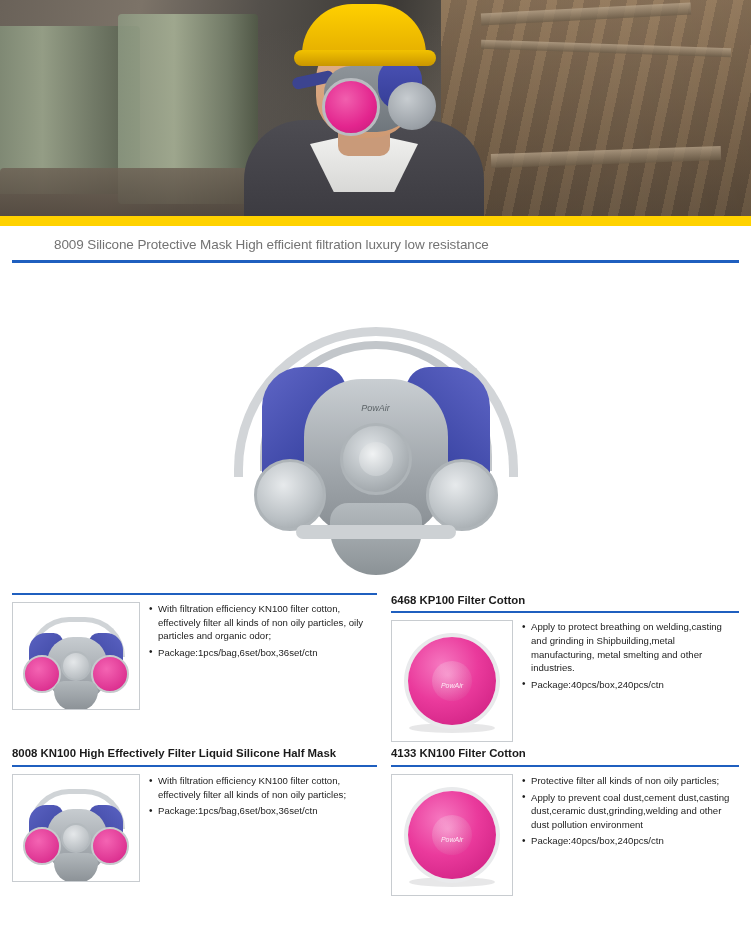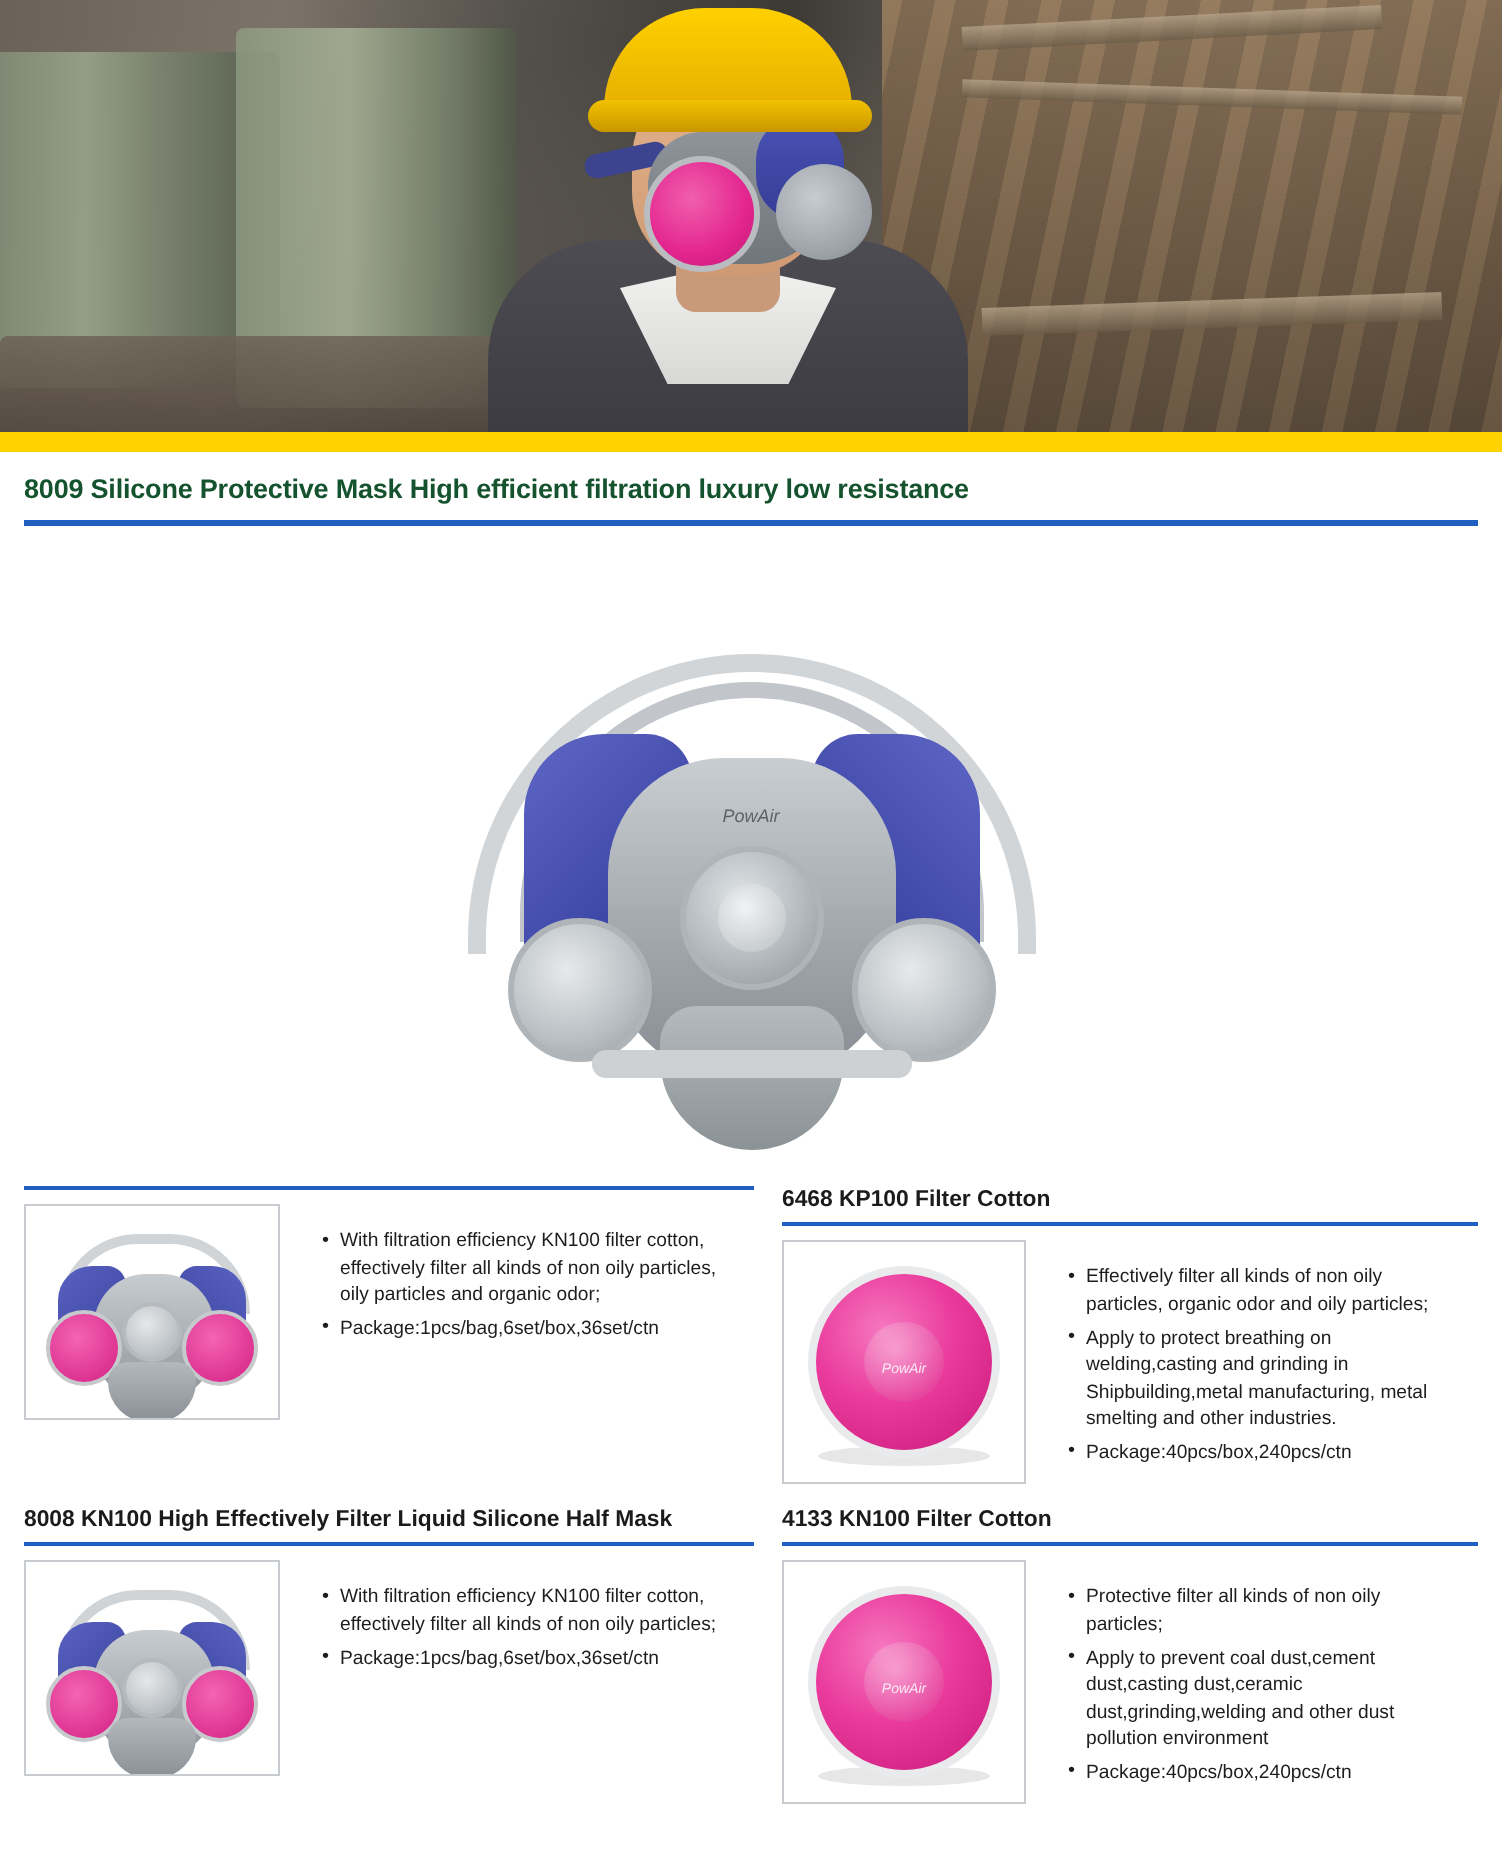--- a/index.html
+++ b/index.html
@@ -125,24 +125,25 @@
 
   .hero-bottom-bar {
     position: absolute; left: 0; bottom: 0; width: 751px; height: 10px;
     background: #ffd200;
   }
 
   
   .main-title-wrap { padding: 10px 12px 0 12px; }
   .main-title {
     font-size: 13.5px;
-    font-weight: bold;
-    color: #14532d;
+    font-weight: normal;
+    color: #737373;
     letter-spacing: -0.1px;
     line-height: 1.3;
+    margin-left: 42px;
   }
   .title-rule {
     margin: 6px 12px 0 12px;
     height: 3px;
     background: #1f5fbf;
   }
 
   
   .hero-product {
     position: relative;
@@ -293,21 +294,21 @@
     position: absolute; left: 50%; top: 54%; transform: translate(-50%,-50%);
     font-size: 7px; color: #ffffff; opacity: 0.85; font-style: italic;
   }
   .f-shadow {
     position: absolute; left: 50%; bottom: 8px; transform: translateX(-50%);
     width: 86px; height: 10px; border-radius: 50%;
     background: rgba(120,120,130,0.18);
   }
 
   ul.bullets {
-    margin: 12px; padding: 0; list-style: none;
+    margin: 0; padding: 0; list-style: none;
     font-size: 9.6px; color: #1d1d1d; line-height: 1.42;
   }
   ul.bullets li {
     position: relative;
     padding-left: 9px;
     margin-bottom: 3px;
   }
   ul.bullets li:before {
     content: "•";
     position: absolute; left: 0; top: -0.5px;
@@ -395,21 +396,20 @@
       <div class="cell-rule"></div>
       <div class="cell-body">
         <div class="thumb filter">
           <div class="f-shadow"></div>
           <div class="f-outer">
             <div class="f-inner"></div>
             <div class="f-logo">PowAir</div>
           </div>
         </div>
         <ul class="bullets">
-          <li>Effectively filter all kinds of non oily particles, organic odor and oily particles;</li>
           <li>Apply to protect breathing on welding,casting and grinding in Shipbuilding,metal manufacturing, metal smelting and other industries.</li>
           <li>Package:40pcs/box,240pcs/ctn</li>
         </ul>
       </div>
     </div>
 
     <div class="cell">
       <div class="cell-title">8008 KN100 High Effectively Filter Liquid Silicone Half Mask</div>
       <div class="cell-rule"></div>
       <div class="cell-body">

